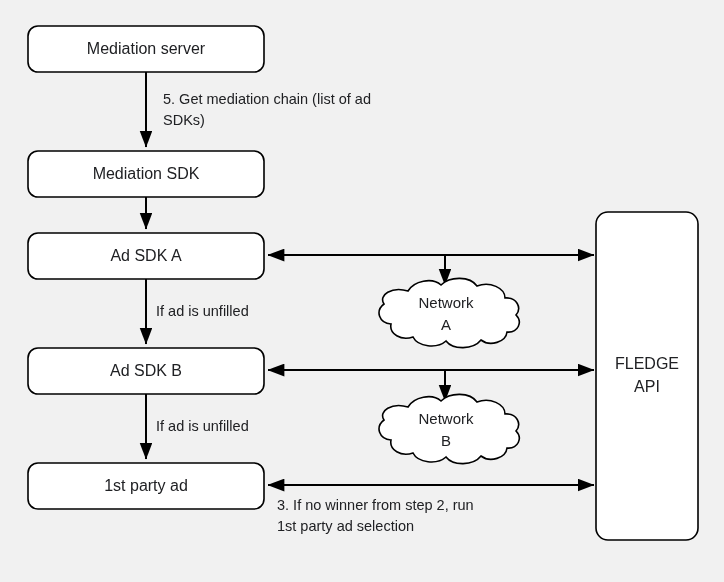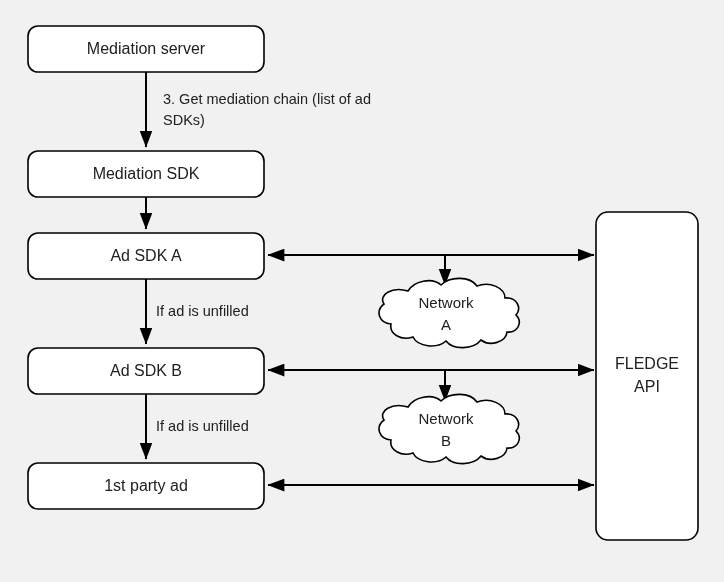--- a/index.html
+++ b/index.html
@@ -135,21 +135,22 @@
              C 473 466, 453 466, 446 457
              C 437 465, 418 463, 413 453
              C 401 457, 389 450, 391 440
              C 379 439, 375 427, 384 420
              C 378 411, 392 402, 408 407 Z">
     </path>
     <text class="cloud-label" x="446" y="424">Network</text>
     <text class="cloud-label" x="446" y="446">B</text>
   </svg>
 
-  <div class="edge-label" style="left:163px; top:89px; width:215px;">3. Get mediation chain (list of ad SDKs)</div>
+  <div class="edge-label" style="left:163px; top:89px; width:215px;">5. Get mediation chain (list of ad SDKs)</div>
 
 
   <div class="edge-label" style="left:156px; top:301px; width:160px;">If ad is unfilled</div>
 
   <div class="edge-label" style="left:156px; top:416px; width:160px;">If ad is unfilled</div>
 
+  <div class="edge-label" style="left:277px; top:495px; width:200px;">3. If no winner from step 2, run 1st party ad selection</div>
 
 </div>
 
 </body></html>

